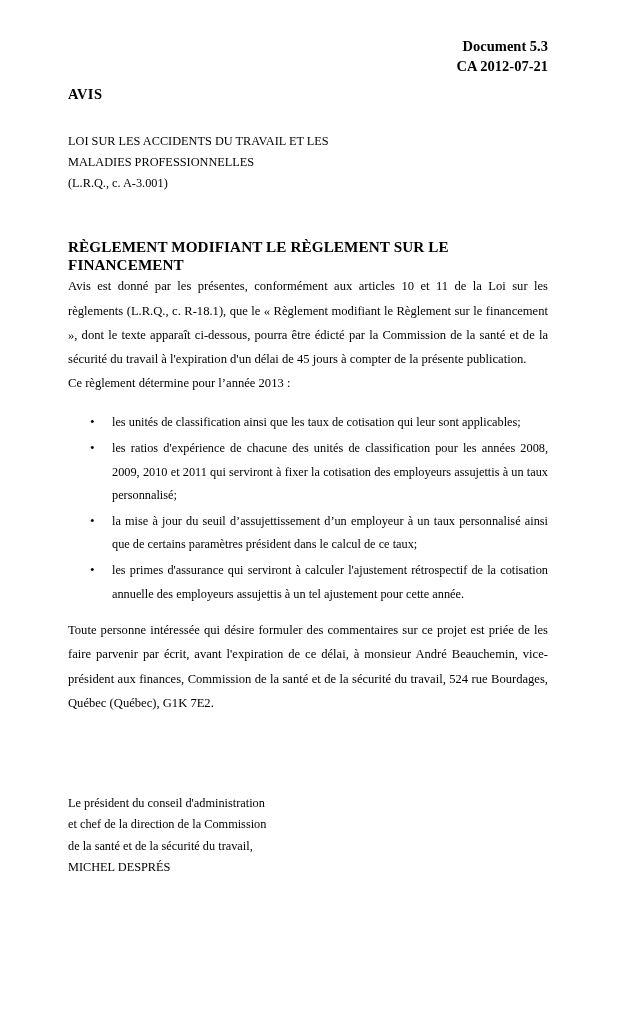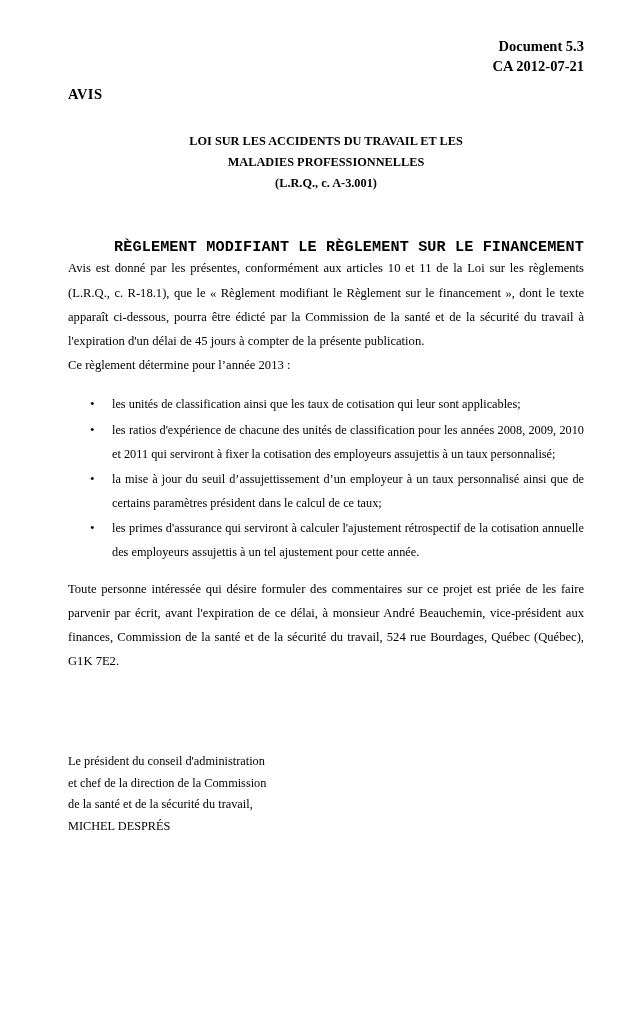--- a/index.html
+++ b/index.html
@@ -13,21 +13,21 @@
     font-family: "Liberation Serif", serif;
     color: #000000;
     position: relative;
     overflow: hidden;
   }
   .page {
     position: relative;
     width: 622px;
     height: 1009px;
     box-sizing: border-box;
-    padding: 30px 38px 0 68px;
+    padding: 30px 74px 0 68px;
   }
   .doc-header {
     text-align: right;
     font-family: "Liberation Serif", serif;
     font-weight: bold;
     font-size: 14.5px;
     line-height: 1.38;
     margin-top: 6px;
     margin-bottom: 0;
   }
@@ -35,33 +35,31 @@
     white-space: nowrap;
   }
   .avis-title {
     text-align: left;
     font-weight: bold;
     font-size: 14.5px;
     letter-spacing: 0.4px;
     margin-top: 10px;
   }
   .law-block {
-    text-align: center;
-    font-weight: bold;
+    font-weight: normal;
     font-size: 12.3px;
     line-height: 1.72;
     margin-top: 28px;
   }
   .reg-title {
-    text-align: right;
+    text-align: left;
     font-weight: bold;
     font-size: 15.2px;
     margin-top: 44px;
     letter-spacing: 0.1px;
-    font-family: Liberation Mono, monospace;
   }
   p.body-text {
     font-size: 12.6px;
     line-height: 1.92;
     text-align: justify;
     margin: 0;
   }
   .para-1 { margin-top: 46px; }
   .para-2 { margin-top: 20px; }
   .para-3 { margin-top: 22px; }

